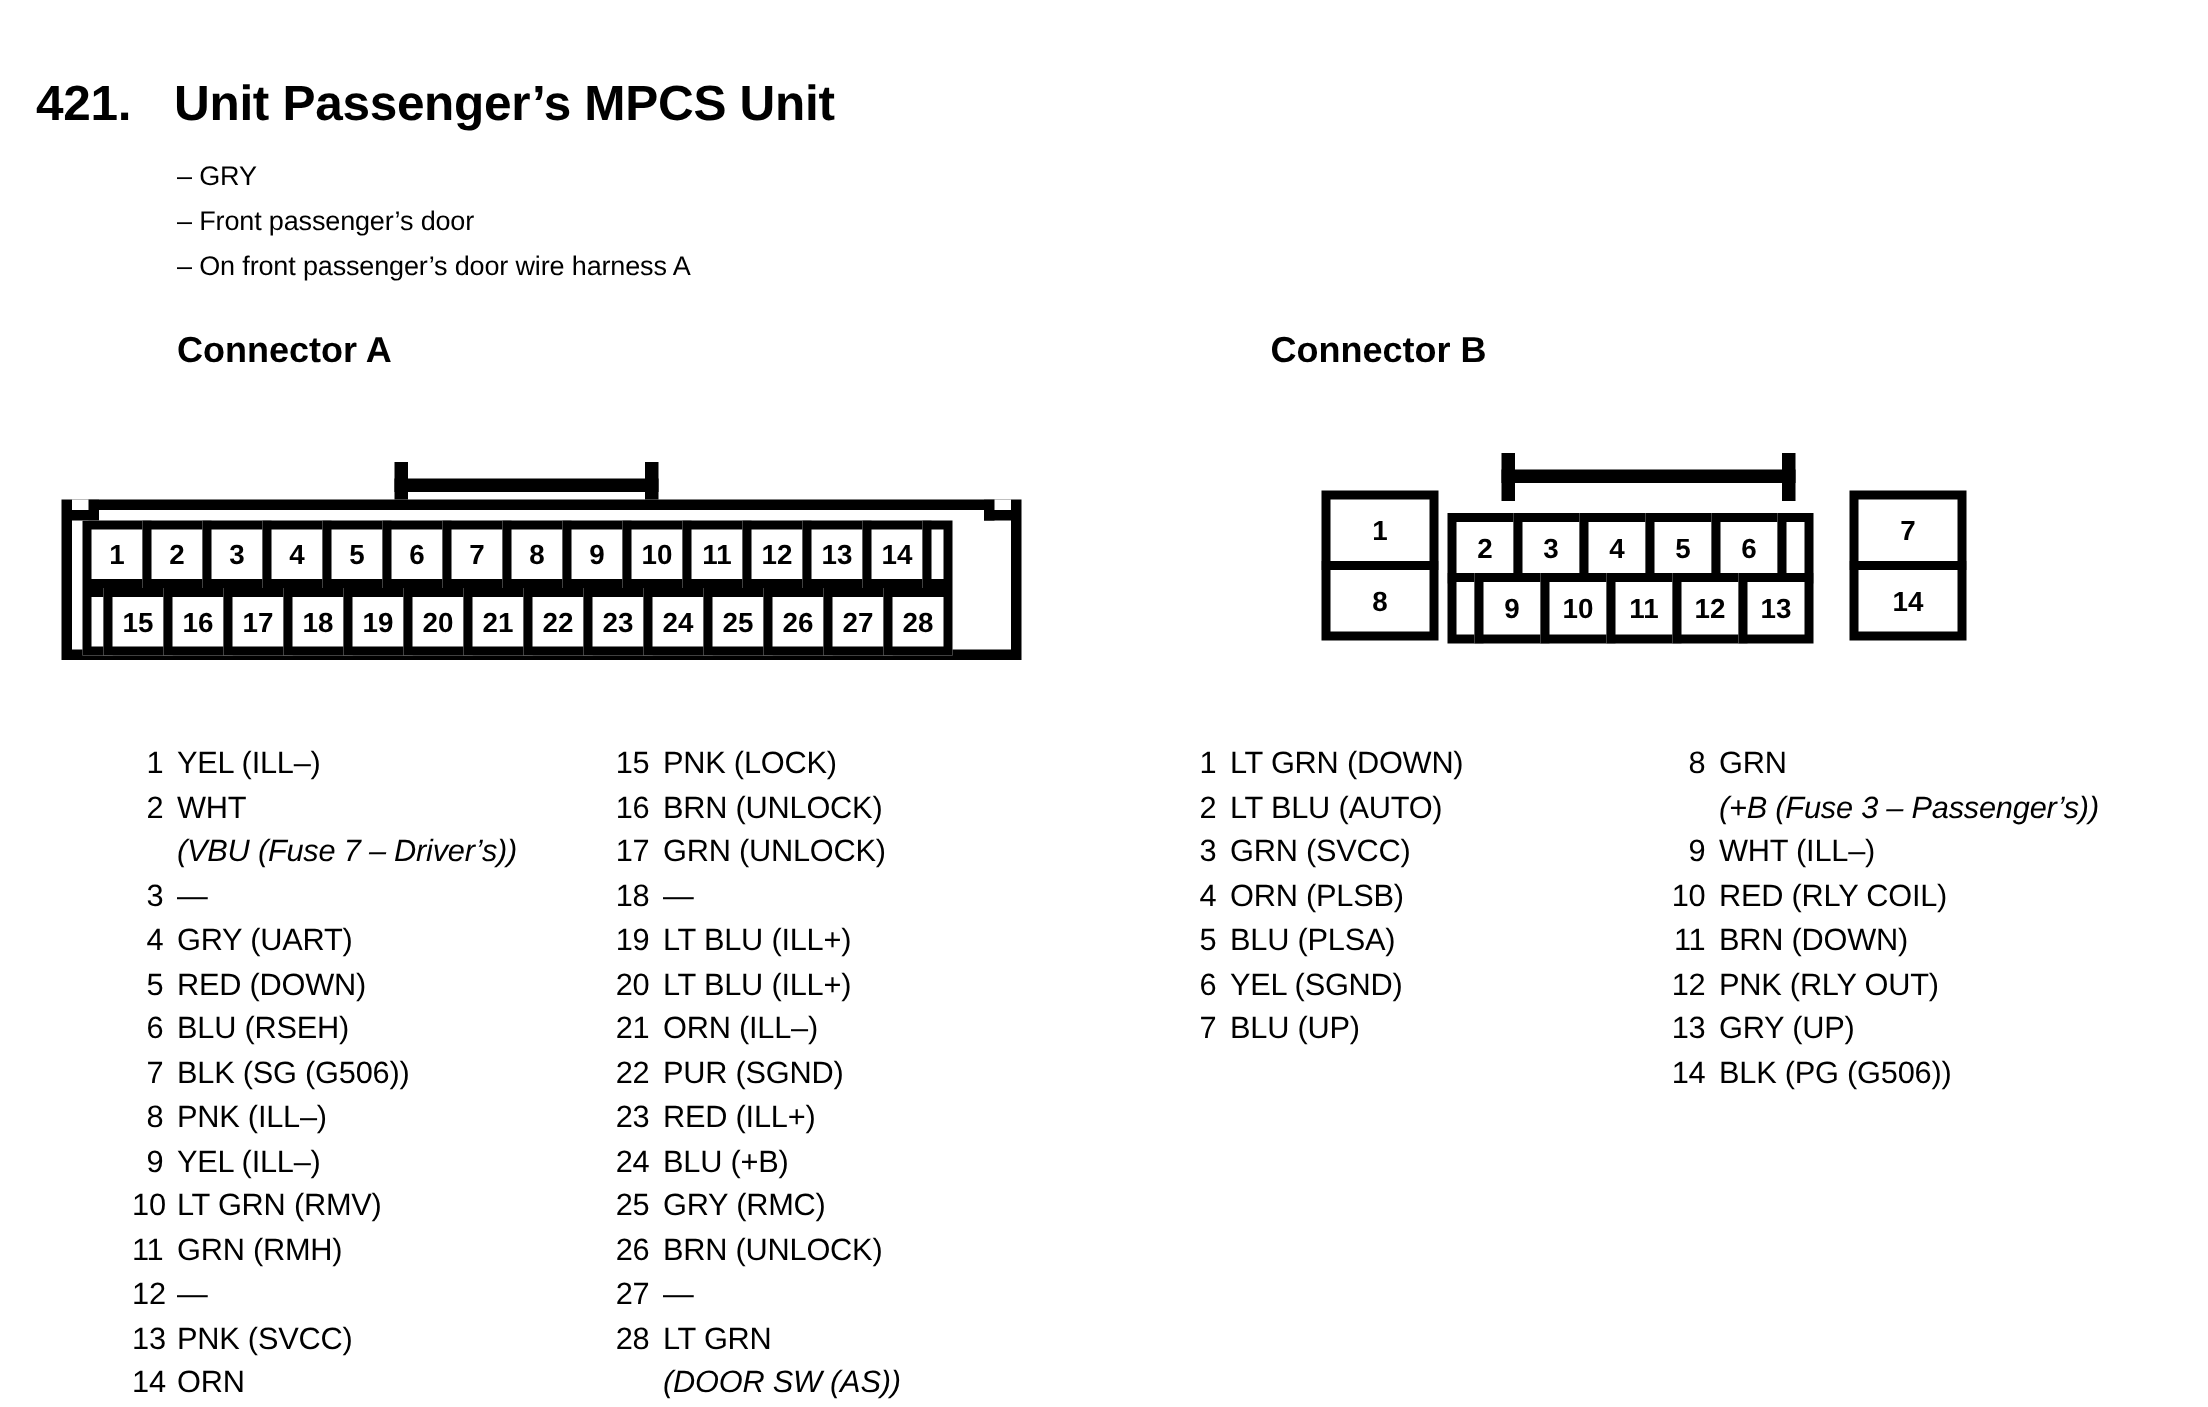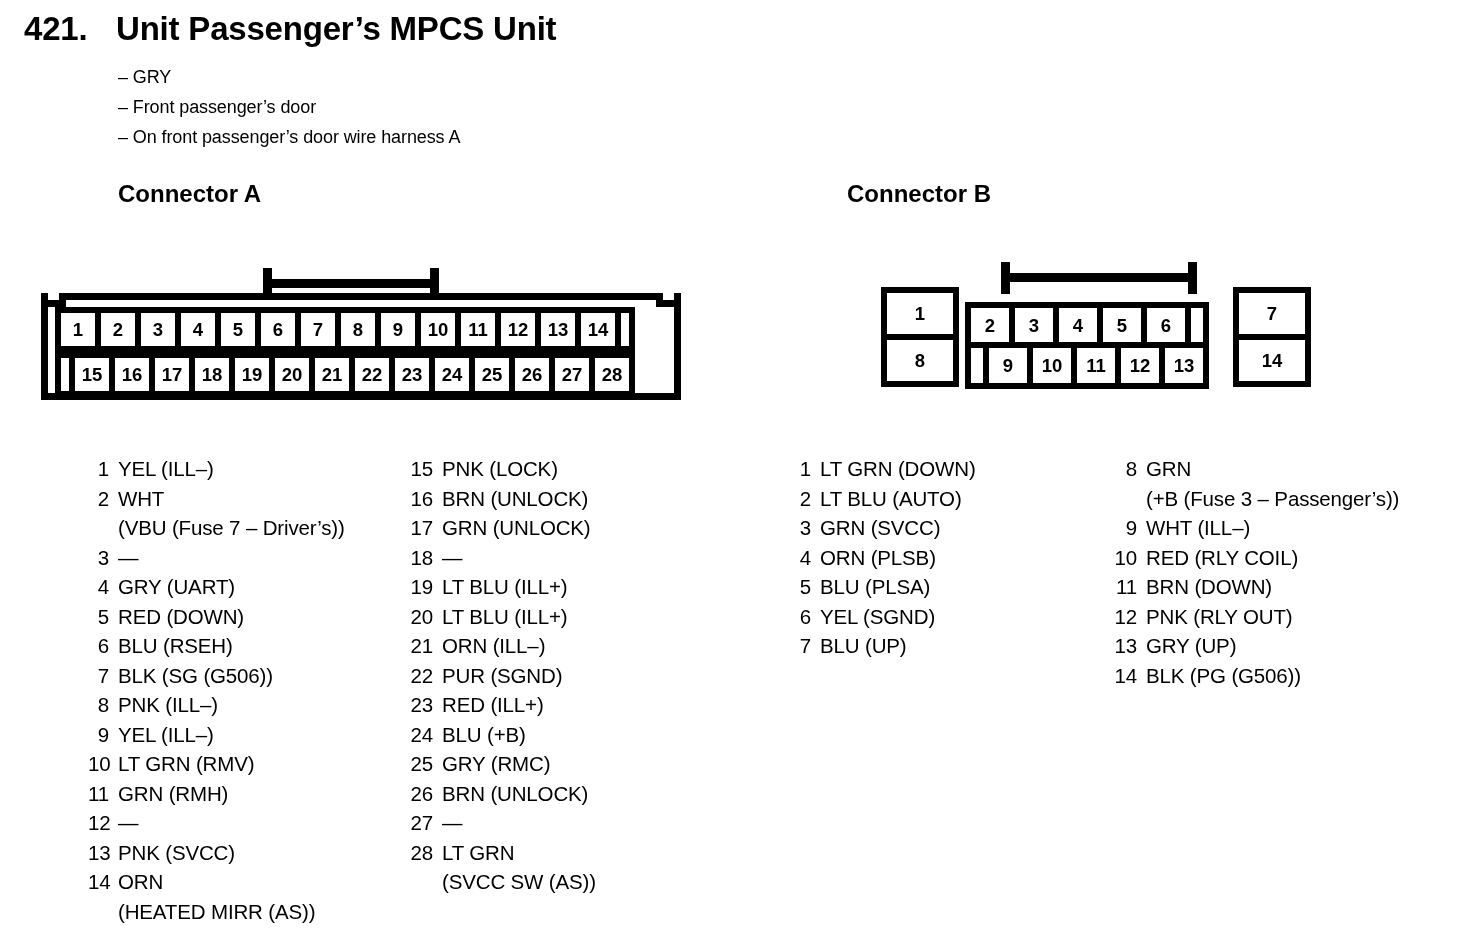--- a/index.html
+++ b/index.html
@@ -4,21 +4,21 @@
 <style>
   * { box-sizing: border-box; }
   html, body {
     margin: 0; padding: 0;
     width: 1472px; height: 938px;
     background: #ffffff;
     font-family: "Liberation Sans", sans-serif;
     color: #000000;
     overflow: hidden;
   }
-  #page { position: relative; width: 1472px; height: 733px; }
+  #page { position: relative; width: 1472px; height: 733px; margin-top: 40px; }
 
   
   .title-row {
     position: absolute; left: 24px; top: 10px;
     display: flex; align-items: baseline;
     font-weight: bold;
     font-size: 33px;
     letter-spacing: -0.2px;
   }
   .title-num { width: 92px; flex: none; }
@@ -138,21 +138,21 @@
   #listA1 { left: 88px;  top: 454px; }
   #listA2 { left: 408px; top: 454px; }
   #listB1 { left: 790px; top: 454px; }
   #listB2 { left: 1112px; top: 454px; }
 
   .pin { display: flex; align-items: flex-start; }
   .pin .num { flex: none; text-align: right; padding-right: 9px; }
   #listA1 .num, #listB1 .num { width: 30px; }
   #listA2 .num, #listB2 .num { width: 34px; }
   .pin .lbl { white-space: nowrap; }
-  .pin .lbl .cont { display: block; }
+  .pin .lbl .cont { display: block; font-style: italic; }
 </style>
 </head>
 <body>
 
 <div id="page">
 
   <div class="title-row">
     <span class="title-num">421.</span>
     <span class="title-text">Unit Passenger’s MPCS Unit</span>
   </div>
@@ -350,21 +350,21 @@
       <div class="pin">
         <span class="num">26</span>
         <span class="lbl">BRN (UNLOCK)</span>
       </div>
       <div class="pin">
         <span class="num">27</span>
         <span class="lbl">—</span>
       </div>
       <div class="pin">
         <span class="num">28</span>
-        <span class="lbl">LT GRN<span class="cont">(SVCC SW (AS))</span></span>
+        <span class="lbl">LT GRN<span class="cont">(DOOR SW (AS))</span></span>
       </div>
     </div>
   <div class="pinlist" id="listB1">
       <div class="pin">
         <span class="num">1</span>
         <span class="lbl">LT GRN (DOWN)</span>
       </div>
       <div class="pin">
         <span class="num">2</span>
         <span class="lbl">LT BLU (AUTO)</span>

